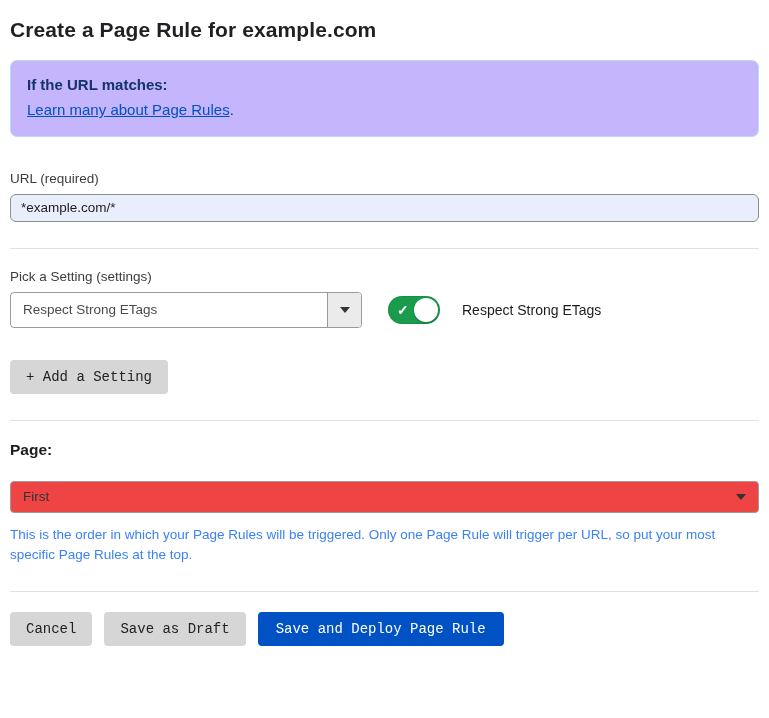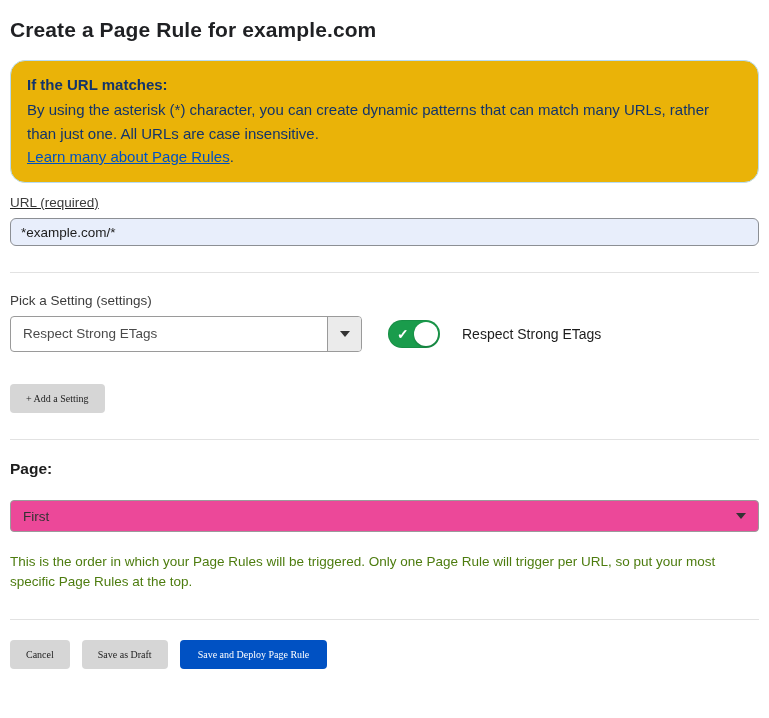--- a/index.html
+++ b/index.html
@@ -15,40 +15,40 @@
   h1.page-title {
     font-size: 21px;
     font-weight: bold;
     color: #1f2023;
     margin: 8px 0 18px 0;
     letter-spacing: 0.1px;
   }
 
   
   .info-box {
-    background: #eab308;
+    background: #c4b5fd;
     border: 1px solid #b7dcf4;
-    border-radius: 15px;
+    border-radius: 7px;
     padding: 12px 16px 14px 16px;
     color: #13346b;
     font-size: 15px;
     line-height: 1.55;
   }
   .info-heading { font-weight: bold; margin-bottom: 2px; }
   .info-link { color: #0051c3; text-decoration: underline; cursor: pointer; }
   .info-suffix { color: #13346b; }
 
   
   .field-label {
     display: block;
     font-size: 13.5px;
     color: #3c3c3c;
     margin-bottom: 8px;
   }
-  .url-field { margin-top: 12px; text-decoration: underline; }
+  .url-field { margin-top: 34px; }
   .url-input {
     width: 100%;
     height: 28px;
     background: #e8eefb;
     border: 1px solid #8c8f94;
     border-radius: 6px;
     padding: 0 10px;
     font-size: 13.5px;
     font-family: "Liberation Sans", sans-serif;
     color: #1d1d1d;
@@ -134,66 +134,65 @@
   .toggle-label {
     margin-left: 22px;
     font-size: 14px;
     color: #1d1d1d;
   }
 
   .btn {
     display: inline-block;
     border: none;
     border-radius: 4px;
-    font-family: Liberation Serif, serif;
-    font-size: 10px;
+    font-family: Liberation Mono, monospace;
+    font-size: 14px;
     padding: 9px 16px;
     cursor: pointer;
     color: #222222;
   }
   .btn.gray { background: #d6d6d6; }
   .btn.blue { background: #0051c3; color: #ffffff; padding: 9px 18px; }
   .add-setting { margin-top: 32px; }
 
   
   .order-select {
     display: flex;
     align-items: center;
     justify-content: space-between;
     width: 100%;
     height: 32px;
     border: 1px solid #9b9b9b;
     border-radius: 4px;
-    background: #ec4899;
+    background: #ef4444;
     padding: 0 12px;
     font-size: 13.5px;
     color: #333333;
     cursor: pointer;
   }
 
   .help-text {
-    margin-top: 20px;
-    font-size: 13.5px;
-    color: #4d7c0f;
+    margin-top: 12px;
+    font-size: 13.5px;
+    color: #3b82f6;
     line-height: 1.5;
     max-width: 749px;
   }
 
   .footer { display: flex; gap: 12px; margin-top: 0; }
 </style>
 </head>
 <body>
 
 <div class="page">
 
   <h1 class="page-title">Create a Page Rule for example.com</h1>
 
   <div class="info-box">
     <div class="info-heading">If the URL matches:</div>
-    <div class="info-body">By using the asterisk (*) character, you can create dynamic patterns that can match many URLs, rather than just one. All URLs are case insensitive.</div>
     <div class="info-link-row"><a class="info-link">Learn many about Page Rules</a><span class="info-suffix">.</span></div>
   </div>
 
   <div class="url-field">
     <label class="field-label">URL (required)</label>
     <input class="url-input" type="text" value="*example.com/*" style="">
   </div>
 
   <hr class="divider">
 

